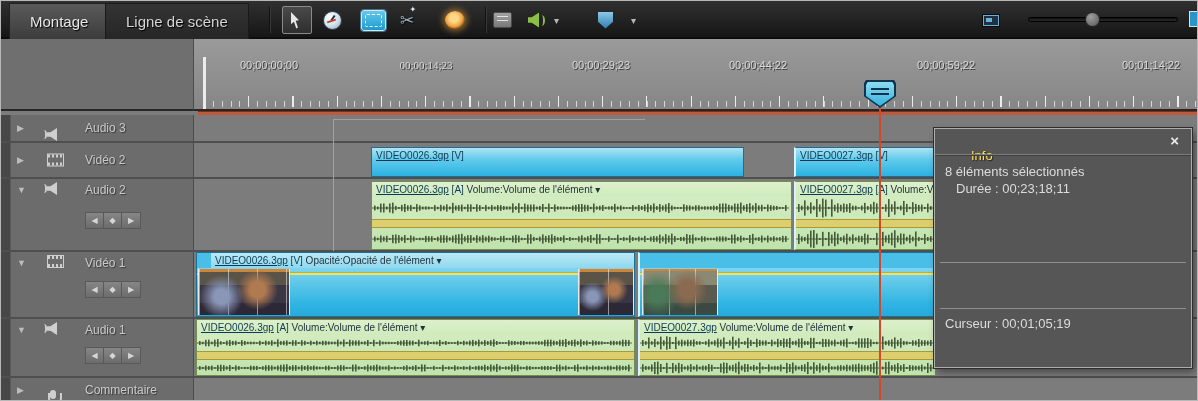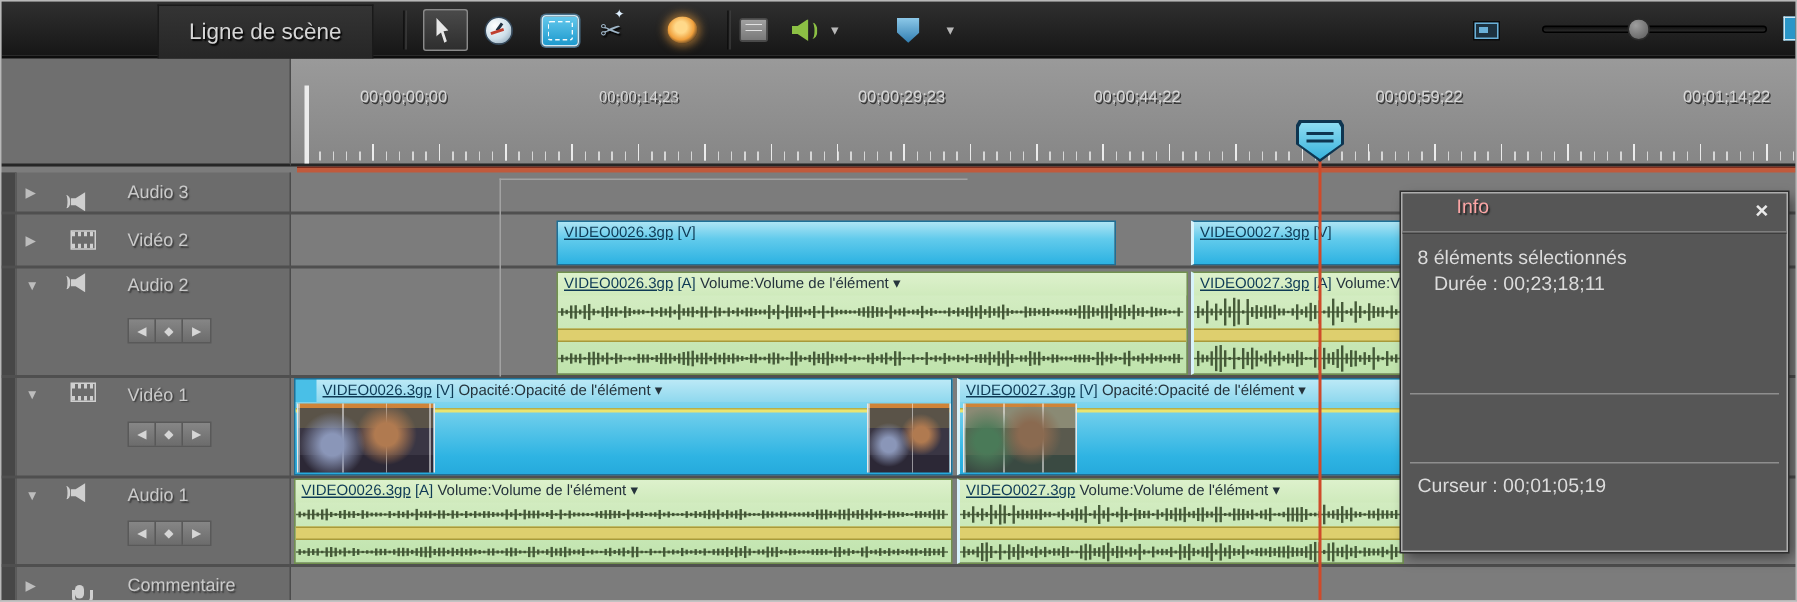--- a/index.html
+++ b/index.html
@@ -130,34 +130,35 @@
   #playhead-marker .inner { position:absolute; inset:2px; background:linear-gradient(#8edcf2,#38b2dc);
     clip-path:polygon(6% 0,94% 0,100% 12%,100% 58%,50% 100%,0 58%,0 12%); }
   #playhead-marker .l1,#playhead-marker .l2 { position:absolute; left:22%; right:22%; height:2px; background:#0e3550; }
   #playhead-marker .l1 { top:8px; } #playhead-marker .l2 { top:13px; }
 
   
   #info-panel { position:absolute; left:933px; top:127px; width:258px; height:240px;
     background:#565656; border:1px solid #adadad; z-index:20;
     box-shadow:0 0 0 1px #2e2e2e, 3px 4px 8px rgba(0,0,0,.45);
     color:#dcdcdc; font-size:13px; }
-  #info-title { position:absolute; left:36px; top:1px; color:#fca5a5; text-shadow:1px 1px 1px #222; }
+  #info-title { position:absolute; left:36px; top:19px; color:#fde047; text-shadow:1px 1px 1px #222; }
   #info-close { position:absolute; right:12px; top:3px; font-size:15px; font-weight:bold; color:#eaeaea; cursor:default; }
   #info-titlebar-sep { position:absolute; left:0; right:0; top:25px; height:1px; background:#7e7e7e; box-shadow:0 1px 0 #3e3e3e; }
   #info-selection { position:absolute; left:10px; top:35px; }
   #info-duration { position:absolute; left:21px; top:52px; }
   .panel-sep { position:absolute; left:5px; right:5px; height:1px; background:#8e8e8e; }
   #info-cursor { position:absolute; left:10px; top:187px; }
 </style>
 </head>
 <body>
 
 <div id="app">
 
   <div id="toolbar">
+    <div class="tab active">Montage</div>
     <div class="tab inactive">Ligne de scène</div>
 
     <div class="tsep" style="left:268px"></div>
     <div class="toolbtn btn-frame" style="left:281px">
       <span class="glyph-cursor"></span>
     </div>
     <div class="toolbtn" style="left:322px">
       <span class="glyph-clock"></span>
     </div>
     <div class="toolbtn" style="left:360px">
@@ -637,21 +638,20 @@
         </div>
         <div class="clip clip-videox" style="left: 195px; width: 439px; top: 0px; height: 65px; padding-left: 14px;">
           <div class="cliptitle vx-title"><span class="fname">VIDEO0026.3gp</span><span> [V]</span><span class="feffect">  Opacité:Opacité de l'élément</span><span class="feffect"> ▾</span></div>
           <div class="vx-body">
             <div class="opa-line"></div>
             <div class="thumb v1" style="left: 1px; width: 92px;"></div>
             <div class="thumb v1" style="left: 381px; width: 56px;"></div>
           </div>
         </div>
         <div class="clip clip-videox joined" style="left: 637px; width: 298px; top: 0px; height: 65px;">
-          <div class="cliptitle vx-title"><span class="fname">VIDEO0027.3gp</span><span> [V]</span><span class="feffect">  Opacité:Opacité de l'élément</span><span class="feffect"> ▾</span></div>
           <div class="vx-body">
             <div class="opa-line"></div>
             <div class="thumb v2" style="left: 2px; width: 76px;"></div>
           </div>
         </div>
       </div>
       <div class="row-sep" style="top: 316px;"></div>
       <div class="track-row" style="top: 318px; height: 57px;"><span class="tr-arrow" style="top: 6px;">▼</span><span class="tr-icon icon-speaker" style="top: 3px;"></span><span class="tr-label" style="top: 4px;">Audio 1</span><div class="navgrp" style="top: 28px;">
           <span class="navbtn">◀</span>
           <span class="navbtn">◆</span>

